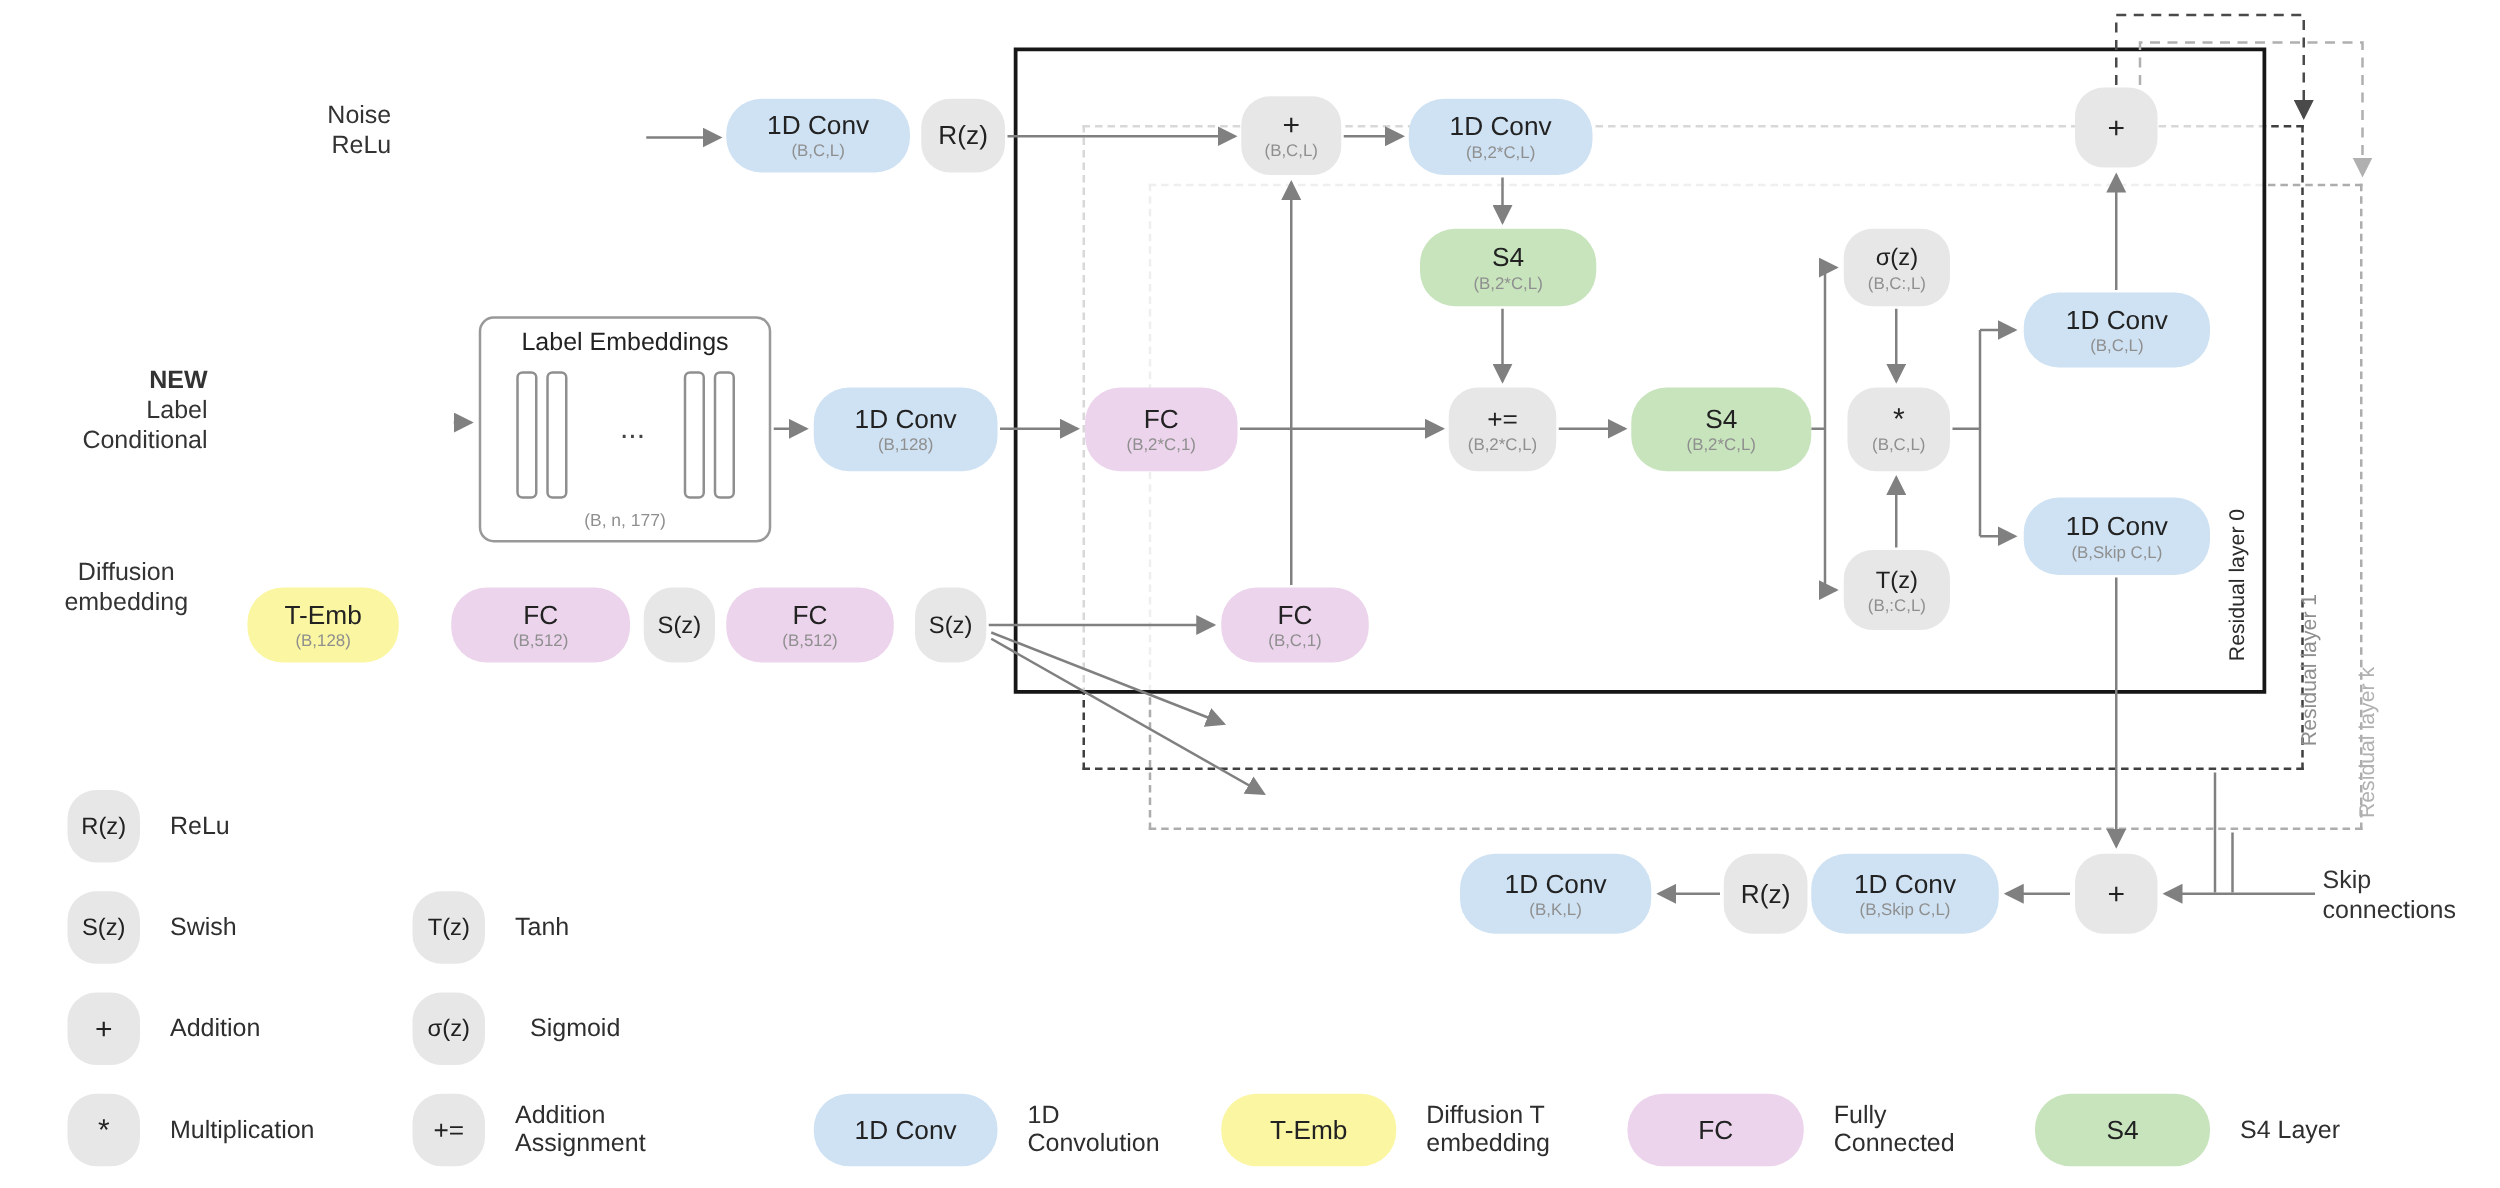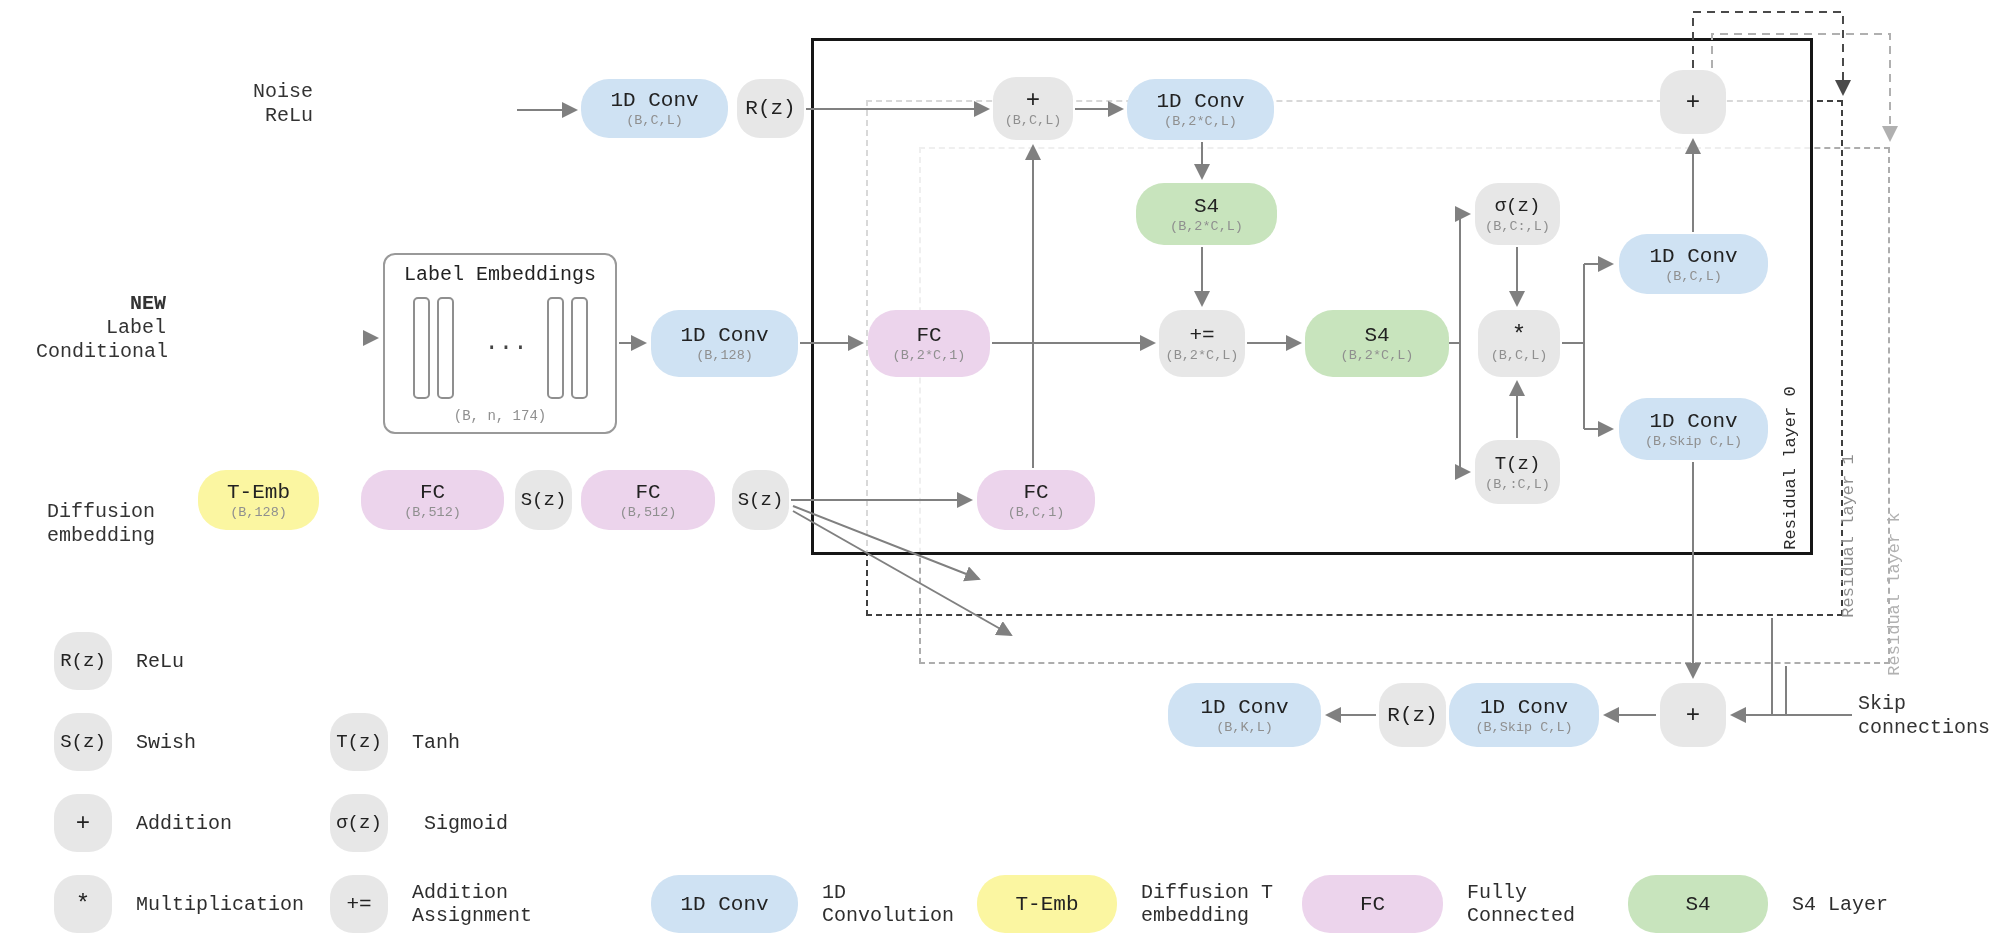--- a/index.html
+++ b/index.html
@@ -1,18 +1,18 @@
 <!DOCTYPE html>
 <html><head>
 <meta charset="utf-8">
 <style>
   *{margin:0;padding:0;box-sizing:border-box}
   html,body{background:#fff}
   #canvas{position:relative;width:2000px;height:950px;background:#fff;overflow:hidden;
-          font-family:Liberation Mono, monospace;}
+          font-family:Liberation Sans, sans-serif;}
   .node{position:absolute;z-index:5;display:flex;flex-direction:column;align-items:center;
         justify-content:center;border-radius:28px;text-align:center}
   .node .lbl{font-size:21px;color:#222;line-height:25px;white-space:nowrap}
   .node .dims{font-size:13.5px;color:#8f8f8f;line-height:16px;white-space:nowrap}
   .gray{background:#e7e7e7;border-radius:23px}
   .blue{background:#cfe2f3}
   .green{background:#c8e4bd}
   .pink{background:#ecd4ec}
   .yellow{background:#fbf6a1}
   .op .lbl{font-size:24px}
@@ -107,28 +107,28 @@
     <div>Label</div>
     <div>Conditional</div>
   </div>
   <div class="outline-box" style="left:383px;top:253px;width:234px;height:181px;border-radius:12px">
     <span style="position:absolute;top:8px;width:100%;text-align:center;font-size:20px;color:#222">Label Embeddings</span>
     <div class="col" style="left:28px;top:42px"></div>
     <div class="col" style="left:52px;top:42px"></div>
     <span style="position:absolute;left:96px;top:74px;width:50px;text-align:center;font-size:24px;color:#444">...</span>
     <div class="col" style="left:162px;top:42px"></div>
     <div class="col" style="left:186px;top:42px"></div>
-    <span class="dims" style="position:absolute;bottom:8px;width:100%;text-align:center;font-size:14px;color:#8f8f8f">(B, n, 174)</span>
+    <span class="dims" style="position:absolute;bottom:8px;width:100%;text-align:center;font-size:14px;color:#8f8f8f">(B, n, 177)</span>
   </div>
   <div class="node blue" style="left:651px;top:310px;width:147px;height:67px">
     <span class="lbl">1D Conv</span>
     <span class="dims">(B,128)</span>
   </div>
 
-  <div class="caption" style="left:36px;top:500px;width:130px;text-align:center">
+  <div class="caption" style="left:36px;top:446px;width:130px;text-align:center">
     <div>Diffusion</div>
     <div>embedding</div>
   </div>
   <div class="node yellow" style="left:198px;top:470px;width:121px;height:60px">
     <span class="lbl">T-Emb</span>
     <span class="dims">(B,128)</span>
   </div>
   <div class="node pink" style="left:361px;top:470px;width:143px;height:60px">
     <span class="lbl">FC</span>
     <span class="dims">(B,512)</span>

